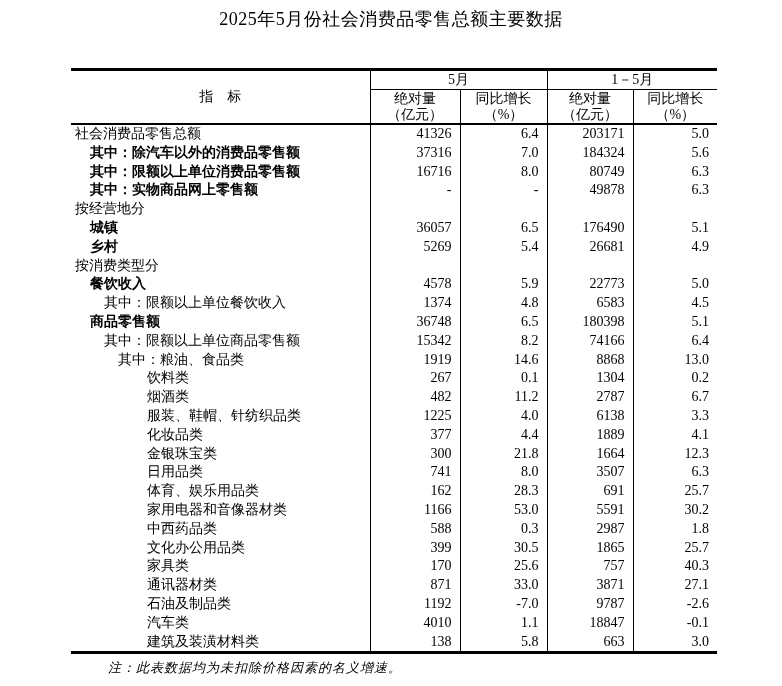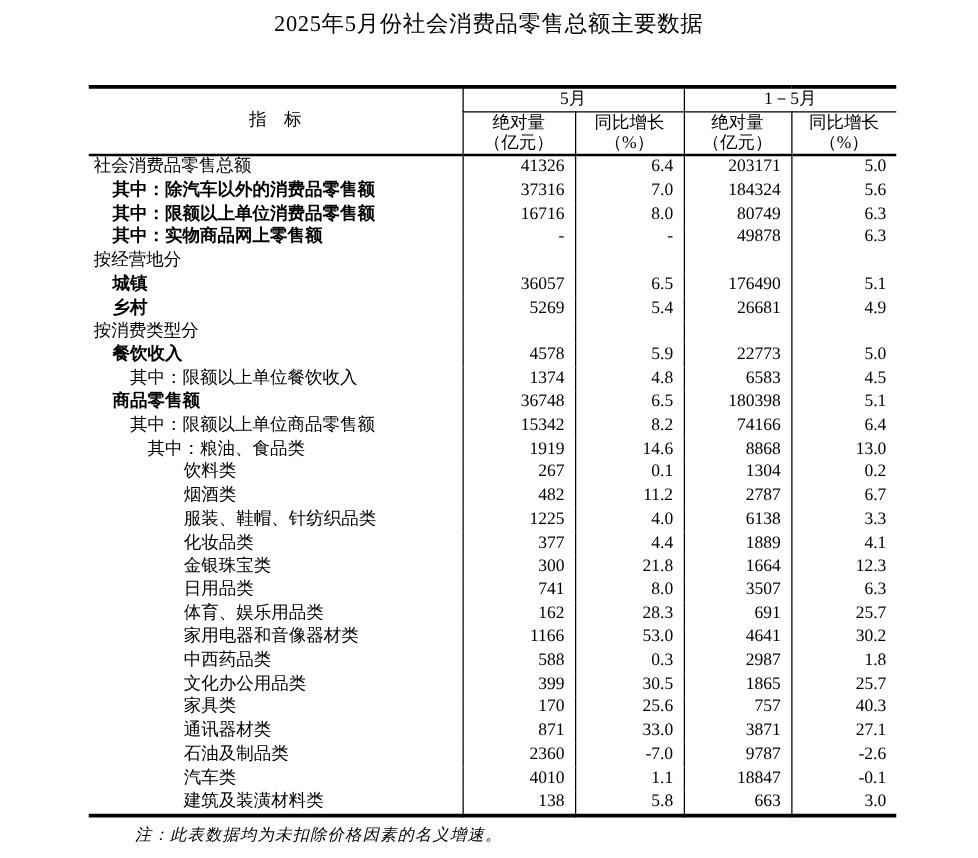--- a/index.html
+++ b/index.html
@@ -260,21 +260,21 @@
           <td class="label indent-4">体育、娱乐用品类</td>
           <td class="num">162</td>
           <td class="num">28.3</td>
           <td class="num">691</td>
           <td class="num">25.7</td>
         </tr>
         <tr>
           <td class="label indent-4">家用电器和音像器材类</td>
           <td class="num">1166</td>
           <td class="num">53.0</td>
-          <td class="num">4641</td>
+          <td class="num">5591</td>
           <td class="num">30.2</td>
         </tr>
         <tr>
           <td class="label indent-4">中西药品类</td>
           <td class="num">588</td>
           <td class="num">0.3</td>
           <td class="num">2987</td>
           <td class="num">1.8</td>
         </tr>
         <tr>
@@ -293,21 +293,21 @@
         </tr>
         <tr>
           <td class="label indent-4">通讯器材类</td>
           <td class="num">871</td>
           <td class="num">33.0</td>
           <td class="num">3871</td>
           <td class="num">27.1</td>
         </tr>
         <tr>
           <td class="label indent-4">石油及制品类</td>
-          <td class="num">2360</td>
+          <td class="num">1192</td>
           <td class="num">-7.0</td>
           <td class="num">9787</td>
           <td class="num">-2.6</td>
         </tr>
         <tr>
           <td class="label indent-4">汽车类</td>
           <td class="num">4010</td>
           <td class="num">1.1</td>
           <td class="num">18847</td>
           <td class="num">-0.1</td>

